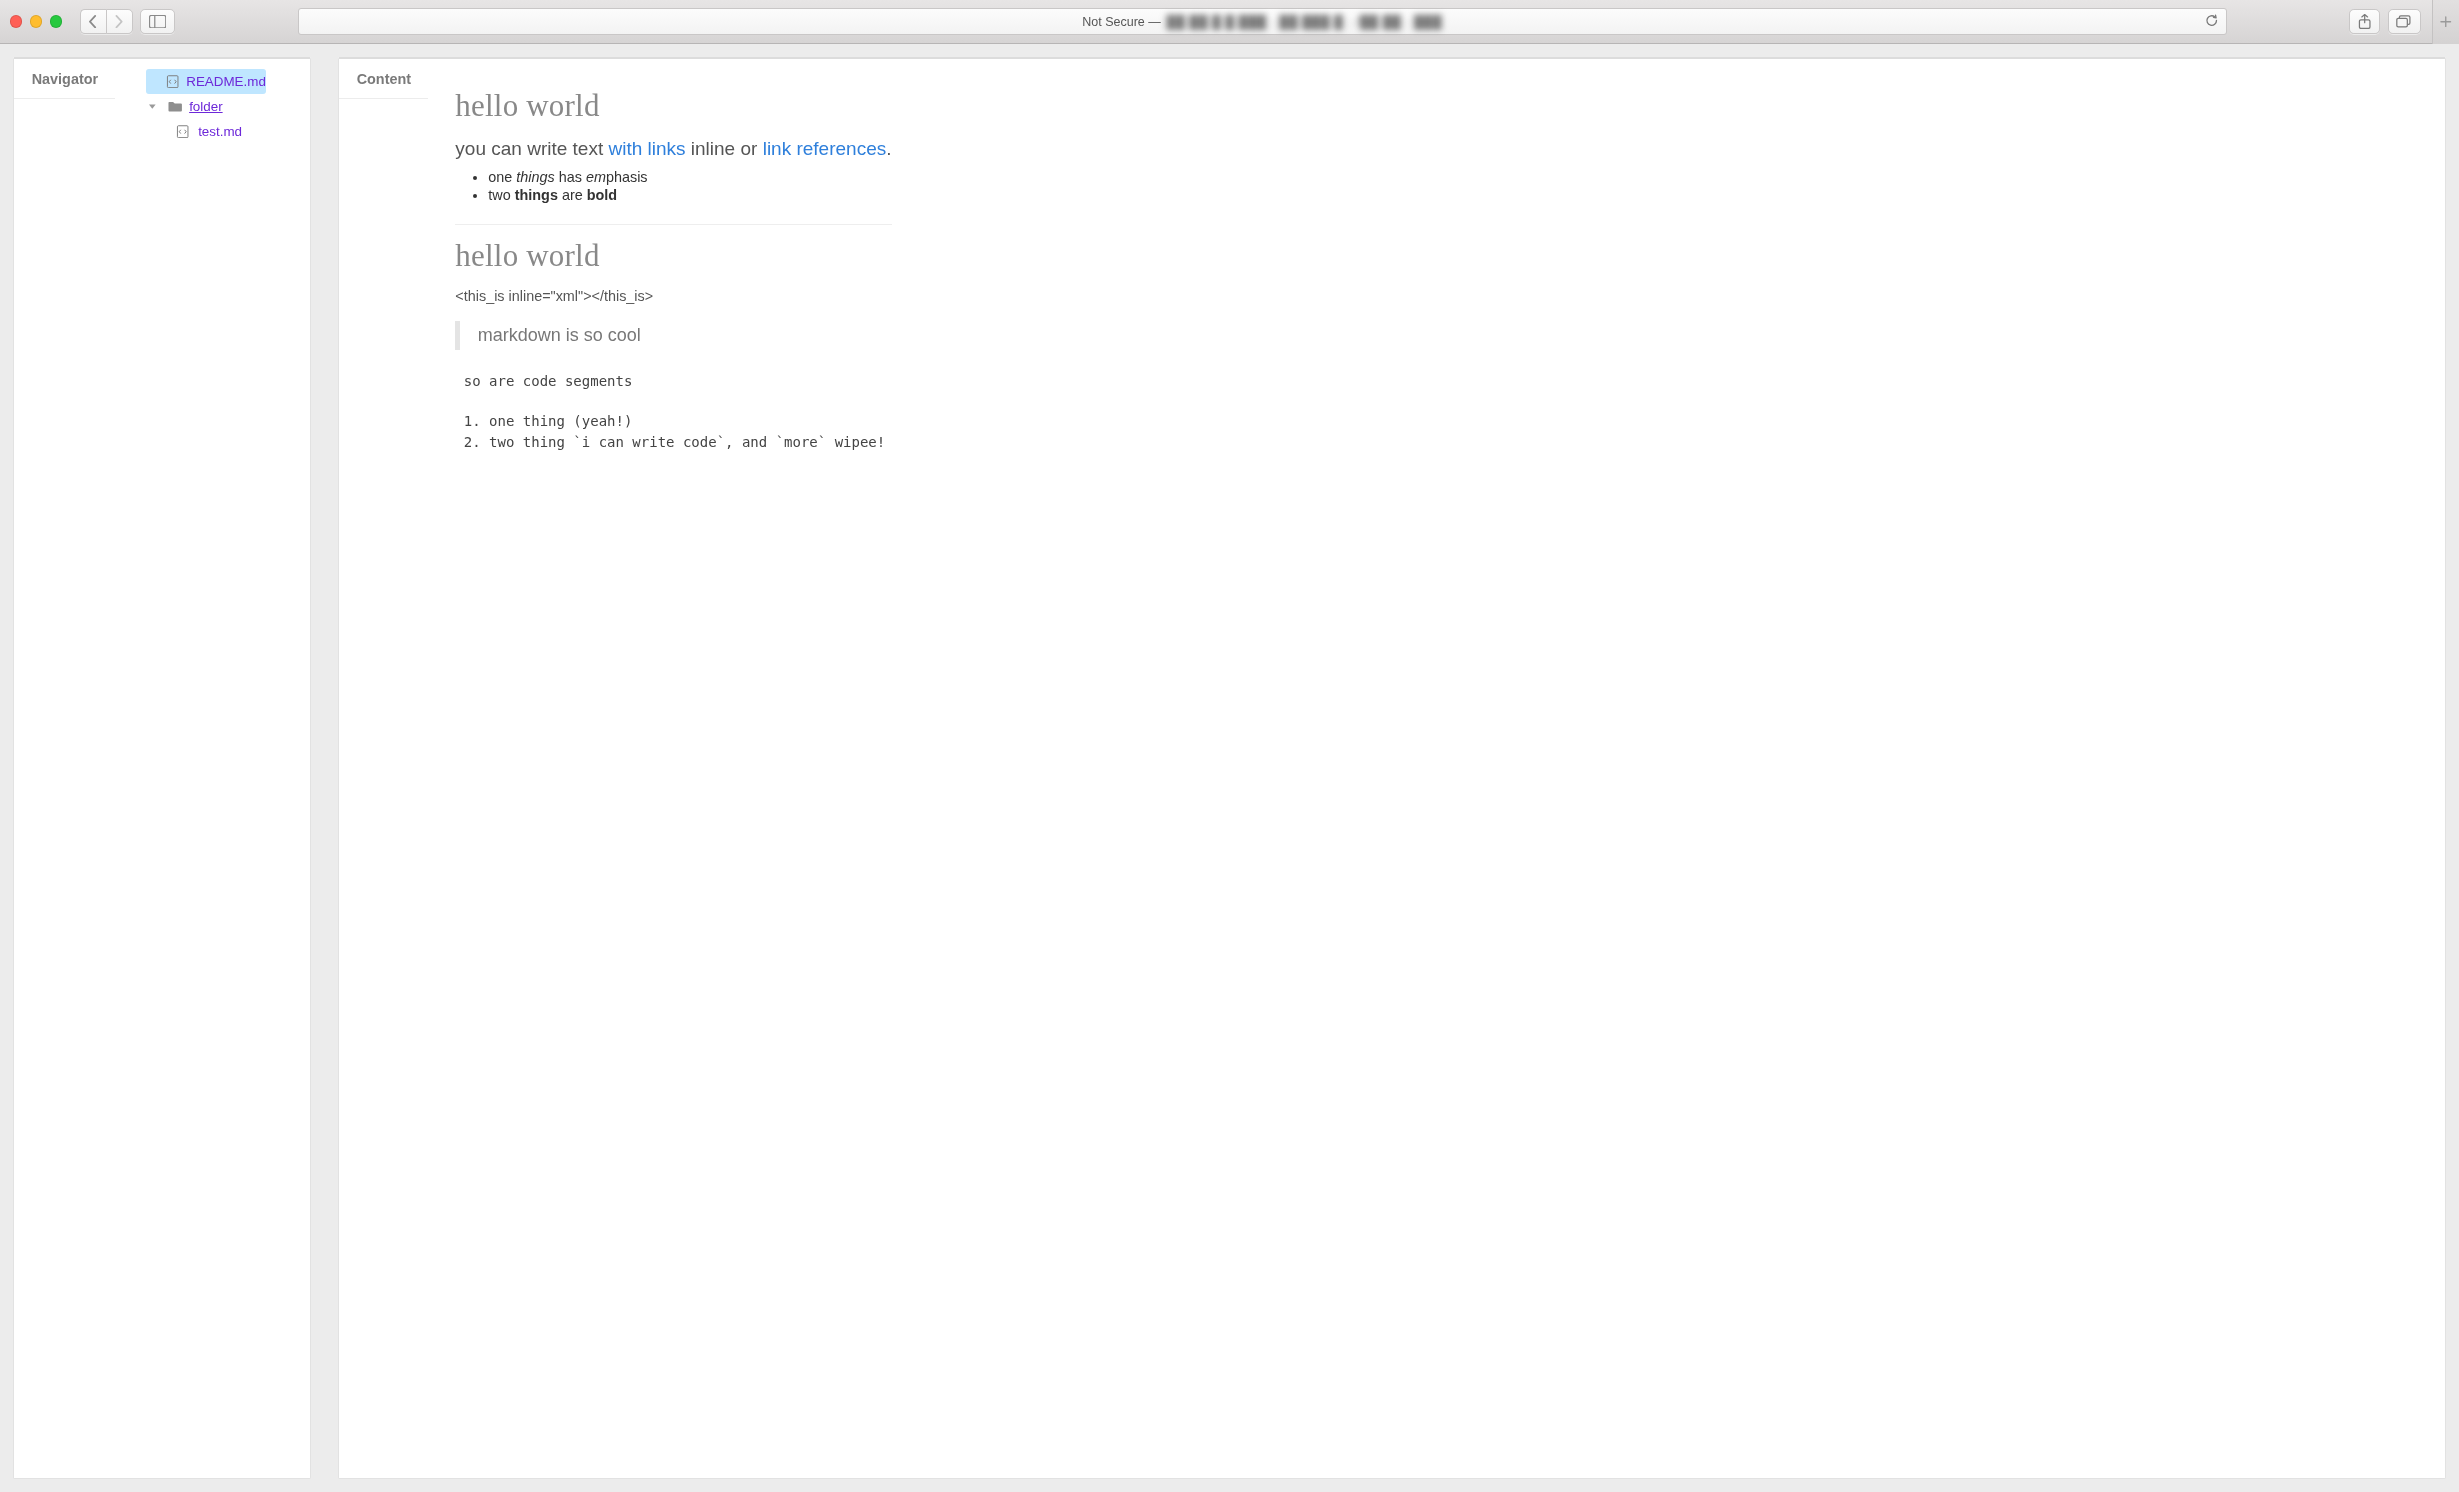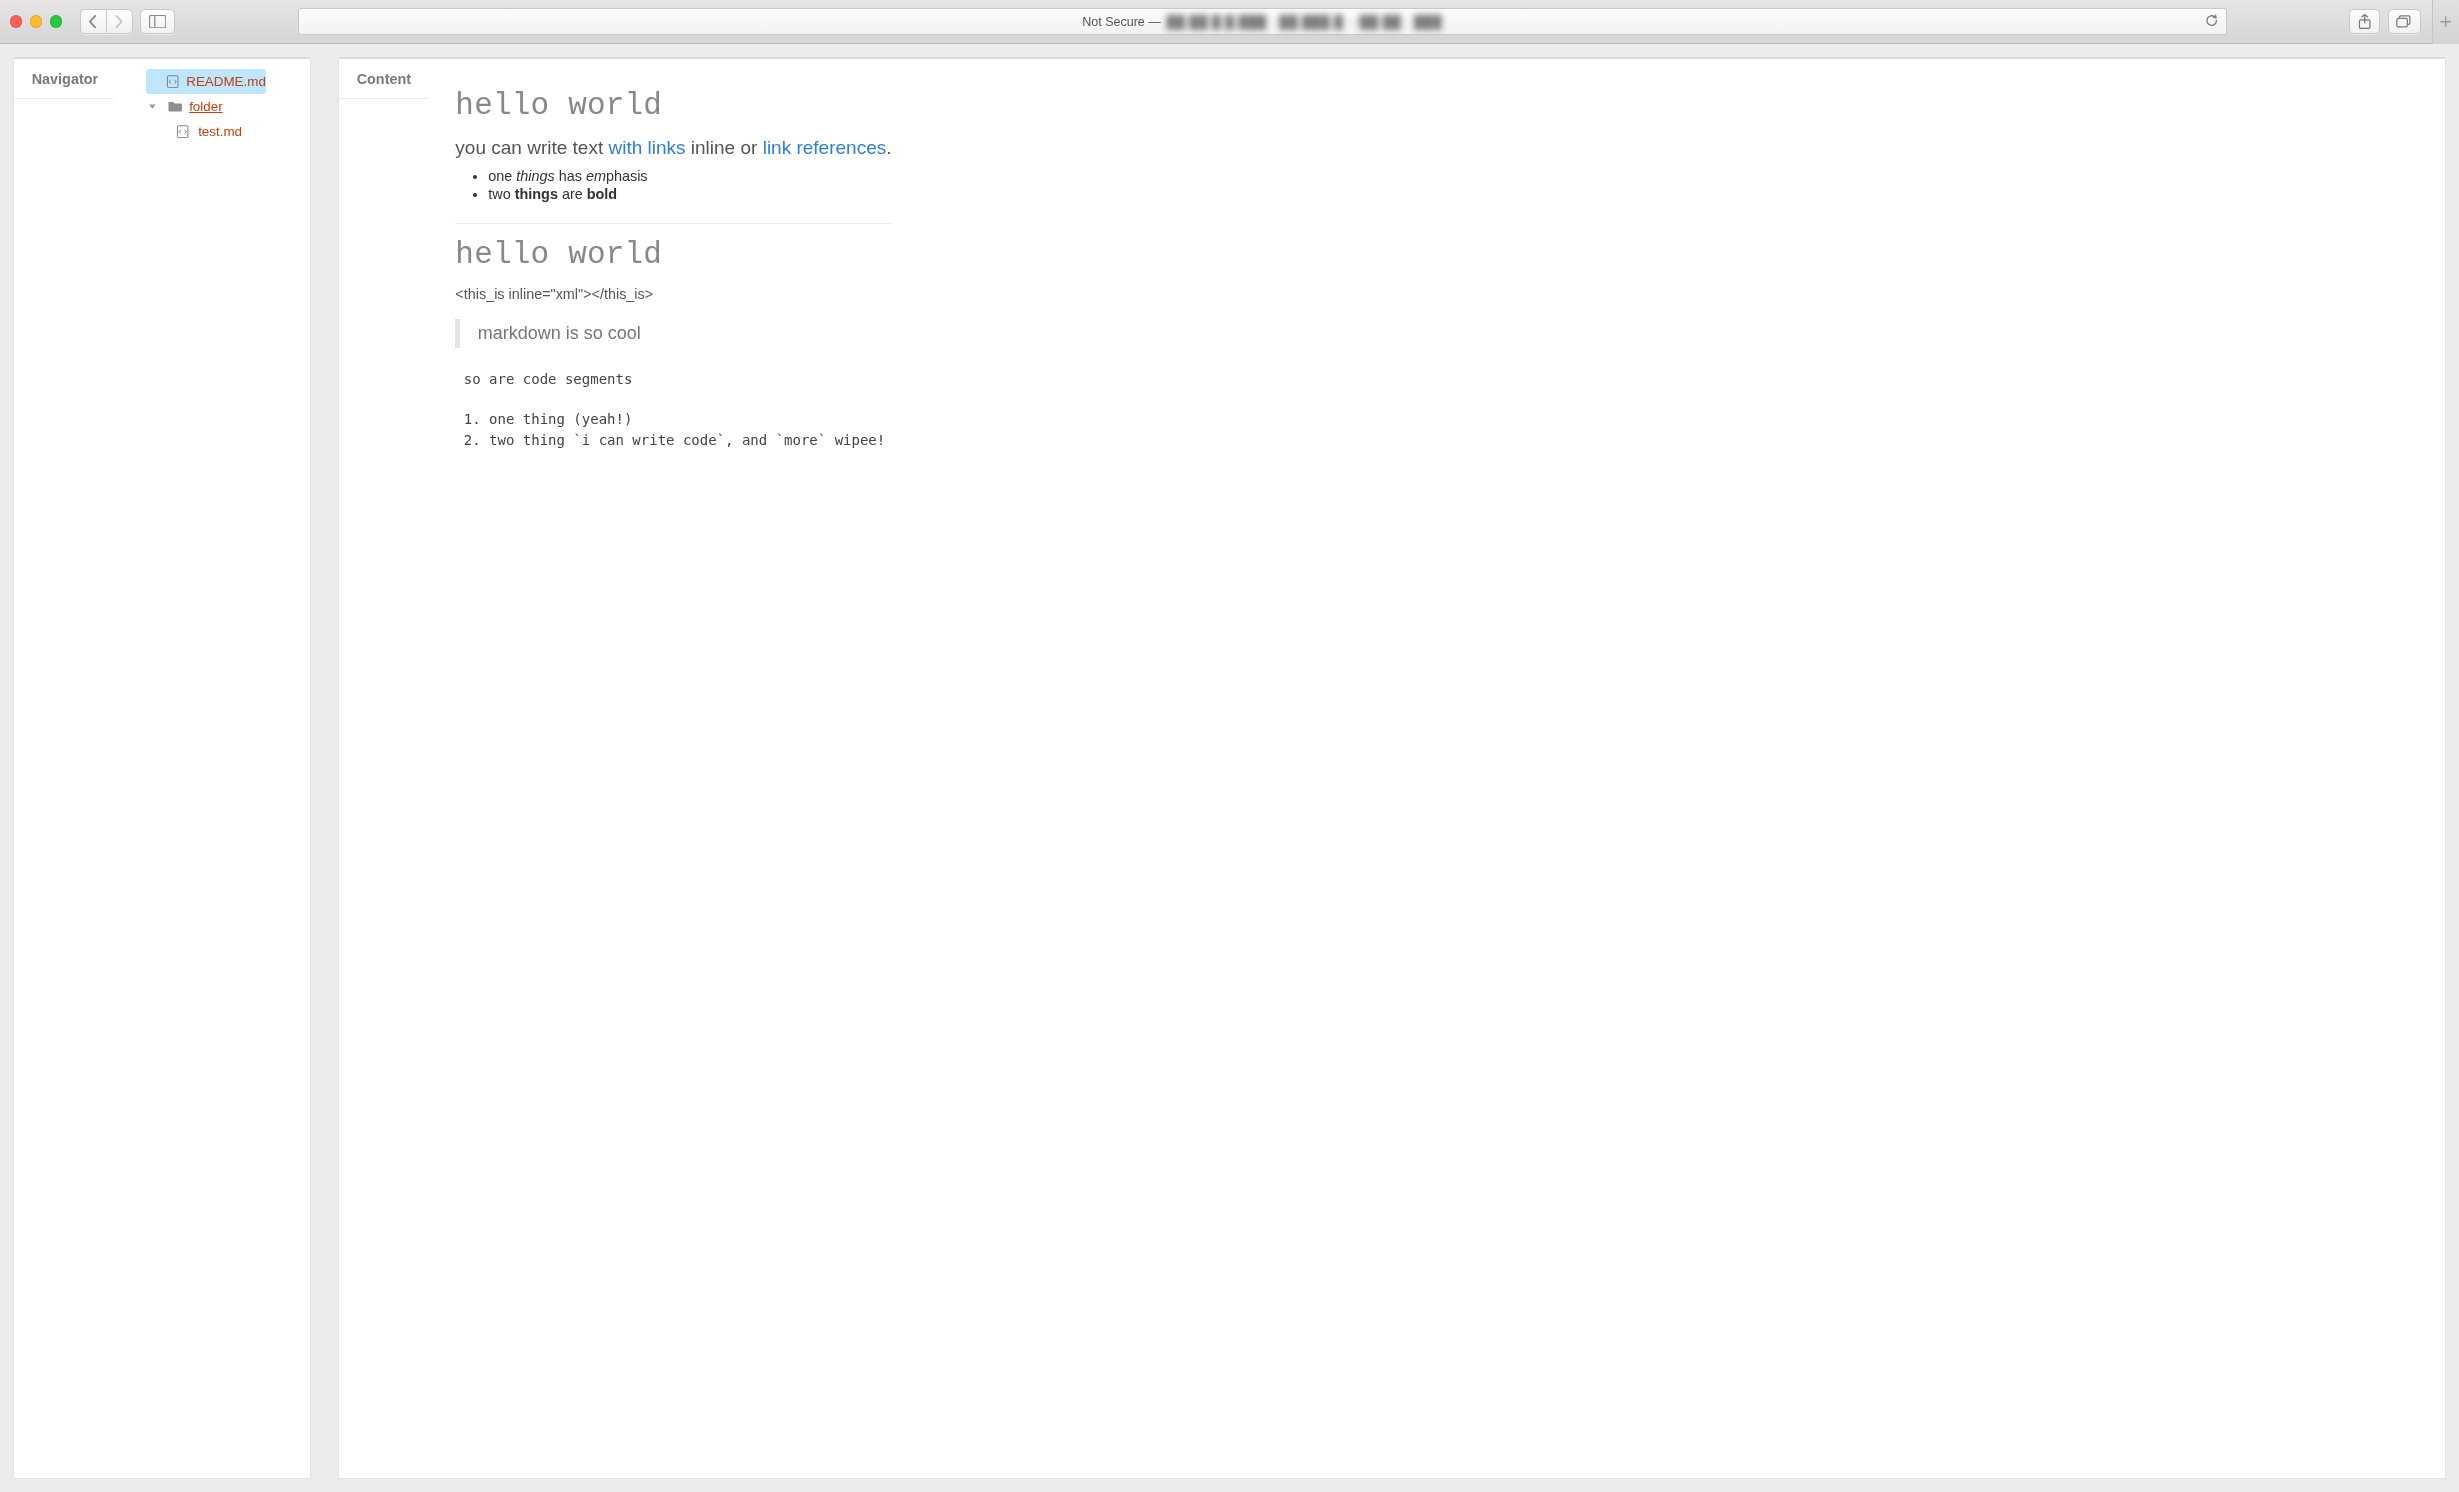--- a/index.html
+++ b/index.html
@@ -85,32 +85,32 @@
       background:#dcdcdc;
     }
     .panel .head {
       height:40px; display:flex; align-items:center;
       padding:0 17.3px;
       font-size:14.4px; font-weight:600; color:#7a7a7a;
       border-bottom:1px solid #ececec;
     }
 
     .sidebar { width: 298px; flex:0 0 298px; min-height: 173px;}
-    .sidebar-body { padding: 9.6px 13.4px 17.3px 13.4px; font-size:13.4px; color:#c2410c;}
+    .sidebar-body { padding: 9.6px 13.4px 17.3px 13.4px; font-size:13.4px; color:#6d28d9;}
     .tree-row { display:flex; align-items:center; height:25px; padding-left: 19px; border-radius:2.9px; gap:5.8px; }
     .tree-row.lvl2 { padding-left: 46px; gap: 8px; }
     .tree-row.selected { background:#bfe6ff; }
     .tree-caret { width:8.6px; height:8.6px; display:inline-block; margin-left:-17.3px; margin-right:5.8px; }
     .tree-caret svg { display:block; }
     .file-ico, .folder-ico { display:inline-flex; width:15.4px; height:15.4px; align-items:center; justify-content:center; }
     .file-ico svg, .folder-ico svg { display:block; }
 
     .content { flex:1; min-height:615px;}
     .content-body { padding: 23px 27px; }
-    h1.light { font-weight:200; font-size:31px; color:#888; letter-spacing:0.2px; margin:5.8px 0 13.4px; font-family:Liberation Mono, monospace;}
+    h1.light { font-weight:200; font-size:31px; color:#888; letter-spacing:0.2px; margin:5.8px 0 13.4px; font-family:Liberation Serif, serif;}
     .para { font-size:19px; color:#555; }
     .para a { color:#2e7fdb; text-decoration:none; }
     ul.bullets { margin:9.6px 0 0 33px; font-size:14.4px; color:#333; }
     ul.bullets li { margin:1.9px 0; }
     hr.sep { border:none; border-top:1px solid #eee; margin:21px 0 13.4px; }
     .xml-line { font-size:14.4px; color:#555; margin-top:5.8px; }
     blockquote.bq {
       margin:17.3px 0 21px 0;
       border-left:5.8px solid #e4e4e4;
       padding:3.8px 0 3.8px 17.3px;

